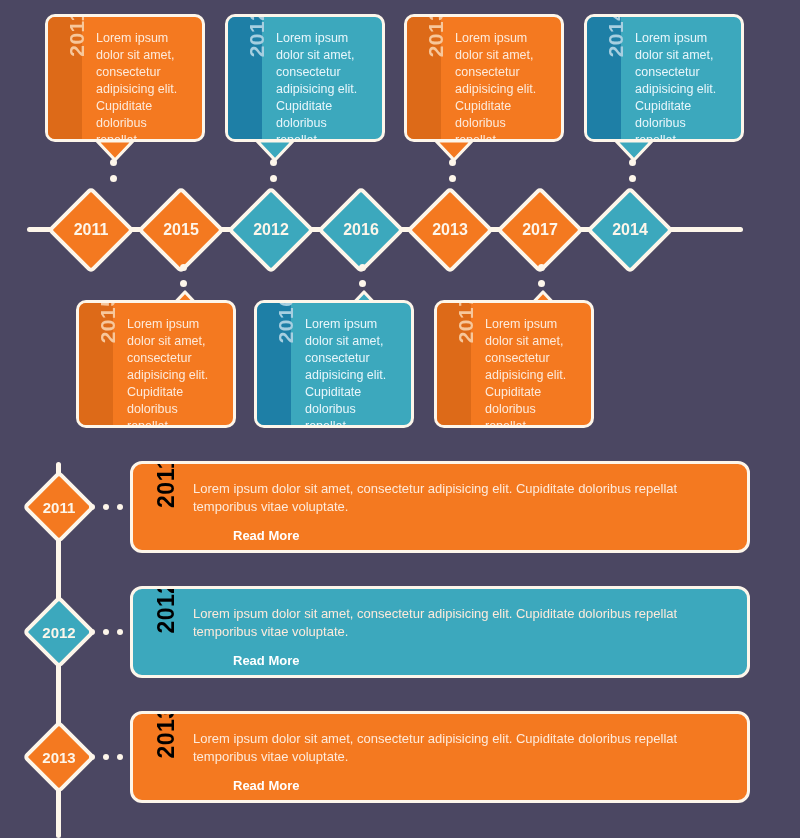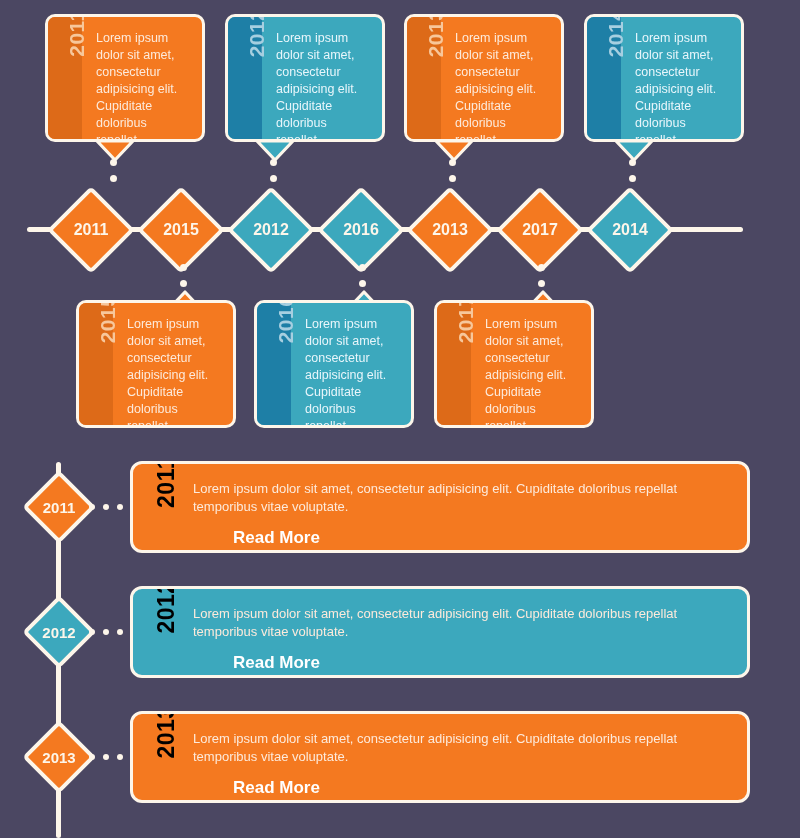--- a/index.html
+++ b/index.html
@@ -54,21 +54,21 @@
     color: #ffffff;
   }
   .card-body .txt {
     font-size: 12.5px;
     line-height: 17px;
     color: #fdeadb;
   }
   .card.blue .card-body .txt { color: #e8f6fb; }
   .card-body .more {
     margin-top: 13px;
-    font-size: 17px;
+    font-size: 13px;
     font-weight: bold;
     color: #ffffff;
     cursor: pointer;
     padding-left: 40px;
   }
 
   
   .tail {
     position: absolute;
     width: 30px;

